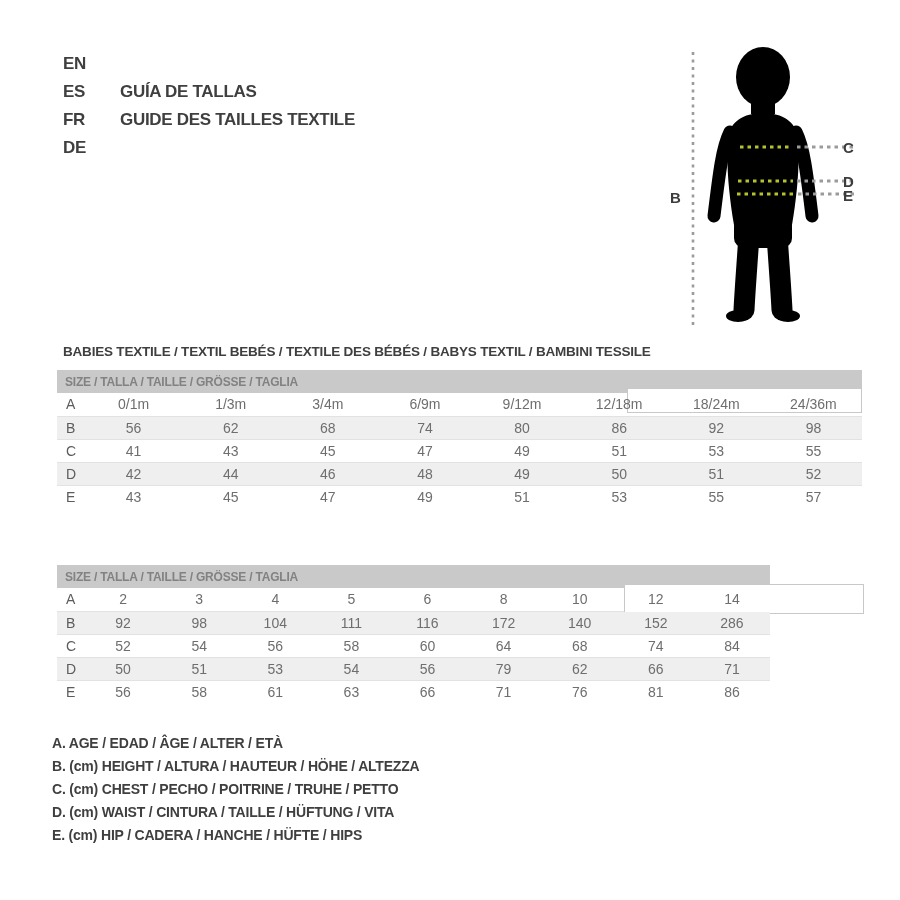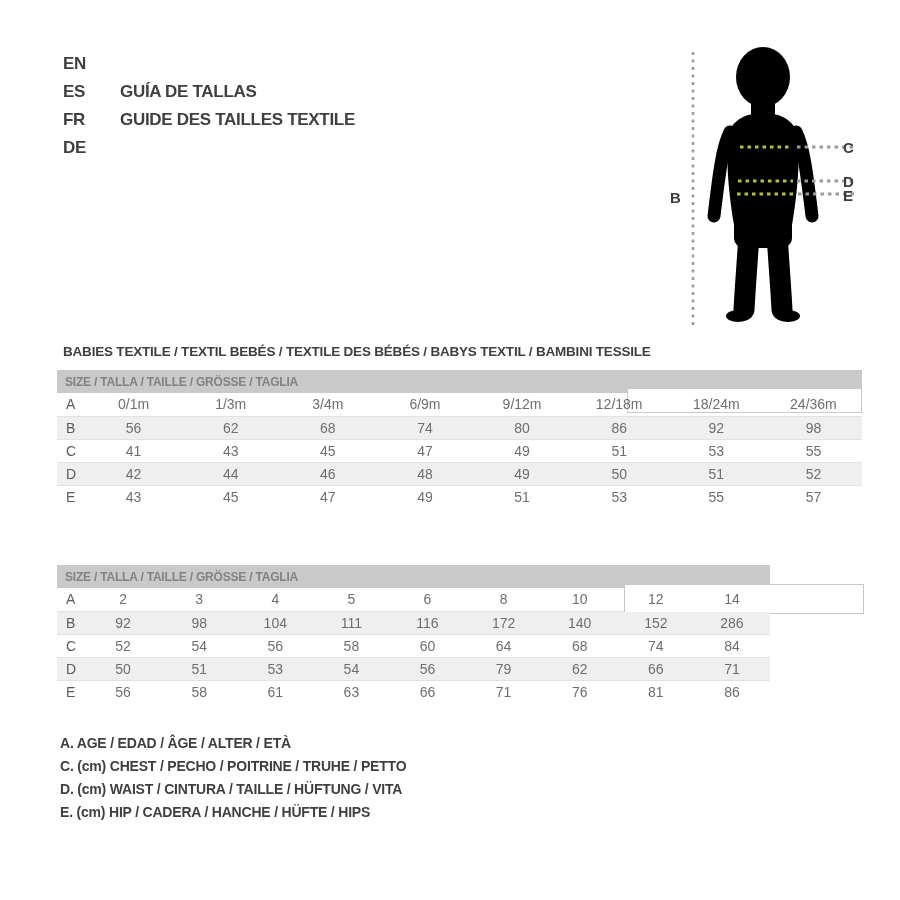--- a/index.html
+++ b/index.html
@@ -35,21 +35,21 @@
   .size-table tbody tr:nth-child(even) th,
   .size-table tbody tr:nth-child(even) td {
       background:#efefef; border-top:1px solid #e2e2e2; border-bottom:1px solid #e2e2e2; }
 
   
   .highlight-box { position:absolute; background:#ffffff; border:1px solid #c8c8c8; z-index:1; }
   .highlight-babies   { left:627px; top:388px; width:233px; height:23px; }
   .highlight-children { left:624px; top:584px; width:238px; height:28px; }
 
   
-  .legend { position:absolute; left:60px; top:732px; }
+  .legend { position:absolute; left:52px; top:732px; }
   .legend-line { height:23px; line-height:23px; font-size:14px; font-weight:bold;
       color:#3f3f3f; letter-spacing:-0.2px; white-space:nowrap; }
 
   svg text { font-family:"Liberation Sans", sans-serif; font-size:15px; font-weight:bold; fill:#3d3d3d; }
 </style>
 </head>
 <body>
 
 <div class="page">
 
@@ -245,18 +245,19 @@
           <td>71</td>
           <td>76</td>
           <td>81</td>
           <td>86</td>
         </tr>
       </tbody>
   </table>
 
   <div class="legend">
     <div class="legend-line">A. AGE / EDAD / ÂGE / ALTER / ETÀ</div>
+    <div class="legend-line">B. (cm) HEIGHT / ALTURA / HAUTEUR / HÖHE / ALTEZZA</div>
     <div class="legend-line">C. (cm) CHEST / PECHO / POITRINE / TRUHE / PETTO</div>
     <div class="legend-line">D. (cm) WAIST / CINTURA / TAILLE / HÜFTUNG / VITA</div>
     <div class="legend-line">E. (cm) HIP / CADERA / HANCHE / HÜFTE / HIPS</div>
   </div>
 
 </div>
 
 </body></html>

